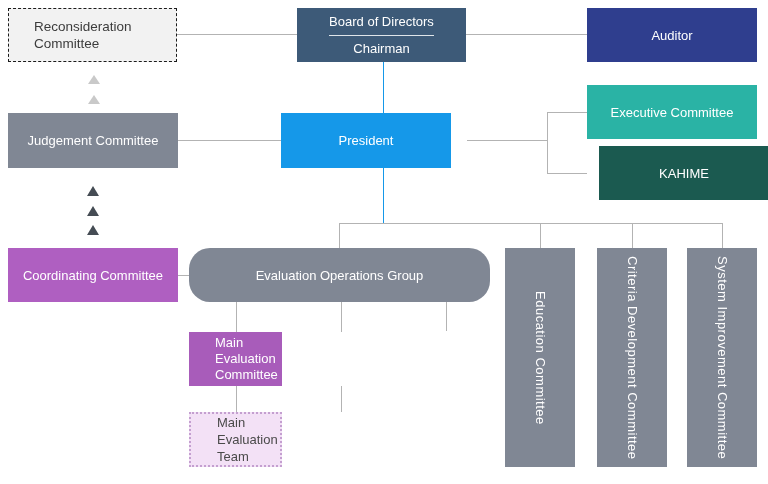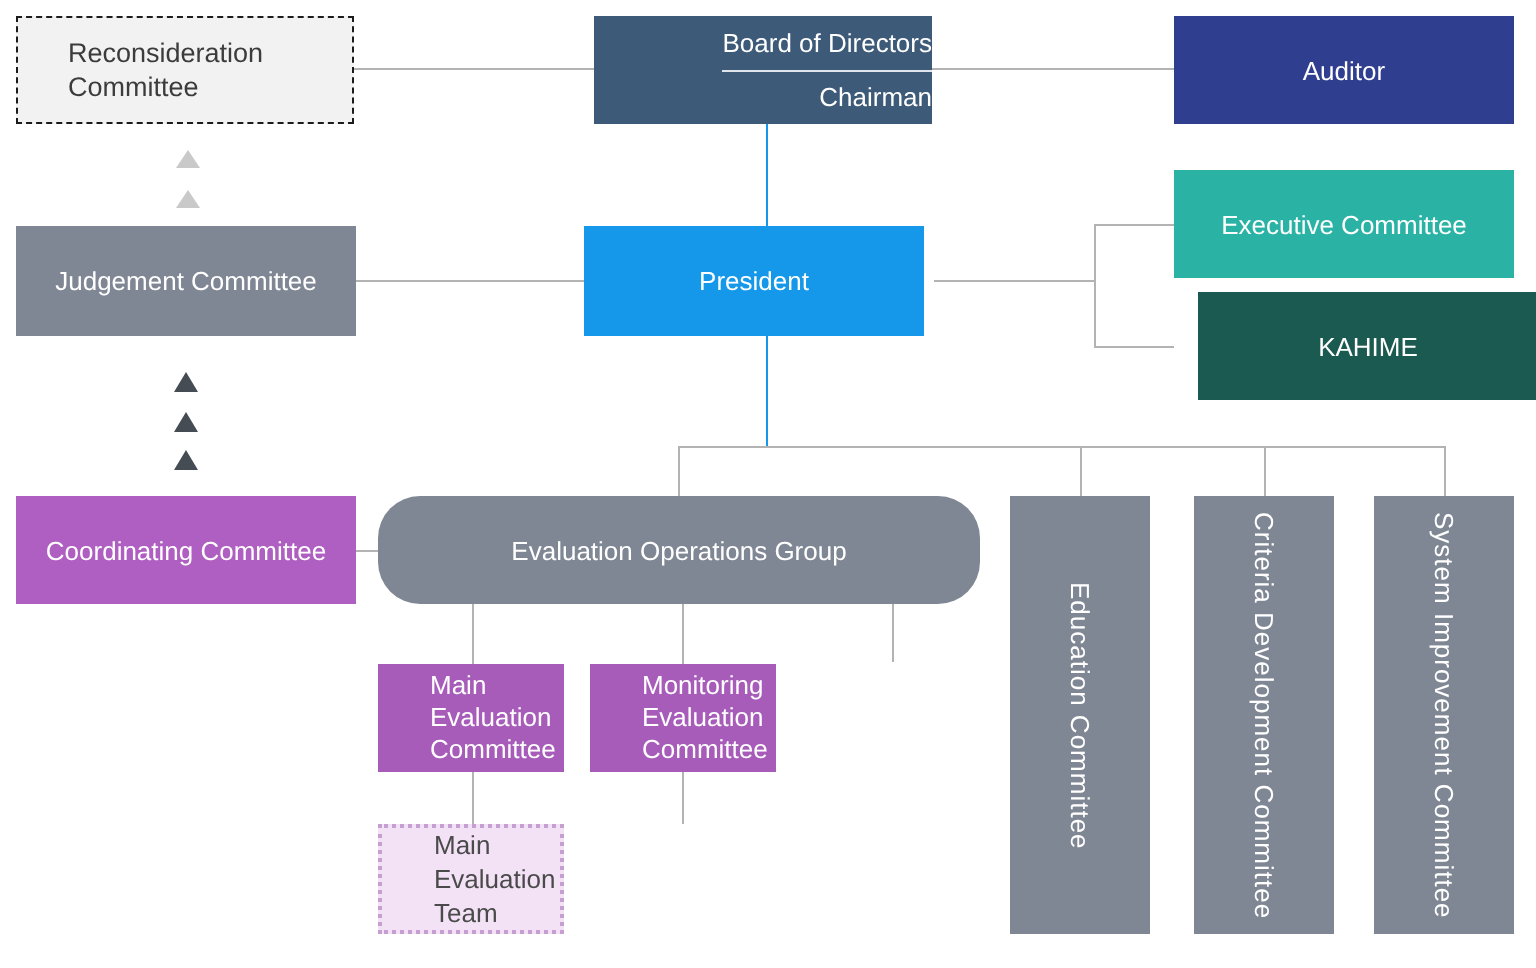--- a/index.html
+++ b/index.html
@@ -10,26 +10,26 @@
   .node{position:absolute;box-sizing:border-box;display:flex;align-items:center;
         font-size:13px;line-height:17px;color:#fff;}
   .node .lbl{display:block;}
   .center{justify-content:center;text-align:center;}
   .leftpad{padding-left:26px;text-align:left;}
 
   
   .n-recon{left:8px;top:8px;width:169px;height:54px;background:var(--light);
            border:1px dashed #1b1b1b;color:#3c3c3c;padding-left:25px;font-size:13.5px;}
   .n-board{left:297px;top:8px;width:169px;height:54px;background:var(--steel);
-           flex-direction:column;align-items:flex-end;padding:0;}
+           flex-direction:column;align-items:center;padding:0;}
   .n-board .row{flex:1;display:flex;align-items:center;justify-content:center;}
   .n-board .row.first{border-bottom:1px solid var(--divider);}
   .n-auditor{left:587px;top:8px;width:170px;height:54px;background:var(--navy);}
   .n-judgement{left:8px;top:113px;width:170px;height:55px;background:var(--gray);}
-  .n-president{left:292px;top:113px;width:170px;height:55px;background:var(--blue);}
+  .n-president{left:281px;top:113px;width:170px;height:55px;background:var(--blue);}
   .n-exec{left:587px;top:85px;width:170px;height:54px;background:var(--teal);}
   .n-kahime{left:587px;top:146px;width:170px;height:54px;background:var(--darkteal);margin-left:12px;}
   .n-coord{left:8px;top:248px;width:170px;height:54px;background:var(--purple2);}
   .n-eog{left:189px;top:248px;width:301px;height:54px;background:var(--gray);border-radius:21px;}
   .n-mec{left:189px;top:332px;width:93px;height:54px;background:var(--purple);line-height:16px;}
   .n-moec{left:295px;top:332px;width:93px;height:54px;background:var(--purple);line-height:16px;}
   .n-consult{left:398px;top:331px;width:95px;height:79px;background:var(--lighter);
              border:2px dotted #979797;color:#3f3f3f;padding-left:26px;line-height:17px;}
   .n-met{left:189px;top:412px;width:93px;height:55px;background:var(--lavender);
          border:2px dotted var(--lavborder);color:#4a4a4a;line-height:17px;}
@@ -147,23 +147,20 @@
   </div>
 
   <div class="node center n-eog">
     <span class="lbl">Evaluation Operations Group</span>
   </div>
 
   <div class="node leftpad n-mec">
     <span class="lbl">Main Evaluation Committee</span>
   </div>
 
-  <div class="node leftpad n-moec">
-    <span class="lbl">Monitoring Evaluation Committee</span>
-  </div>
 
 
   <div class="node leftpad n-met">
     <span class="lbl">Main Evaluation Team</span>
   </div>
 
 
   <div class="node vert n-edu">
     <span class="lbl">Education Committee</span>
   </div>

